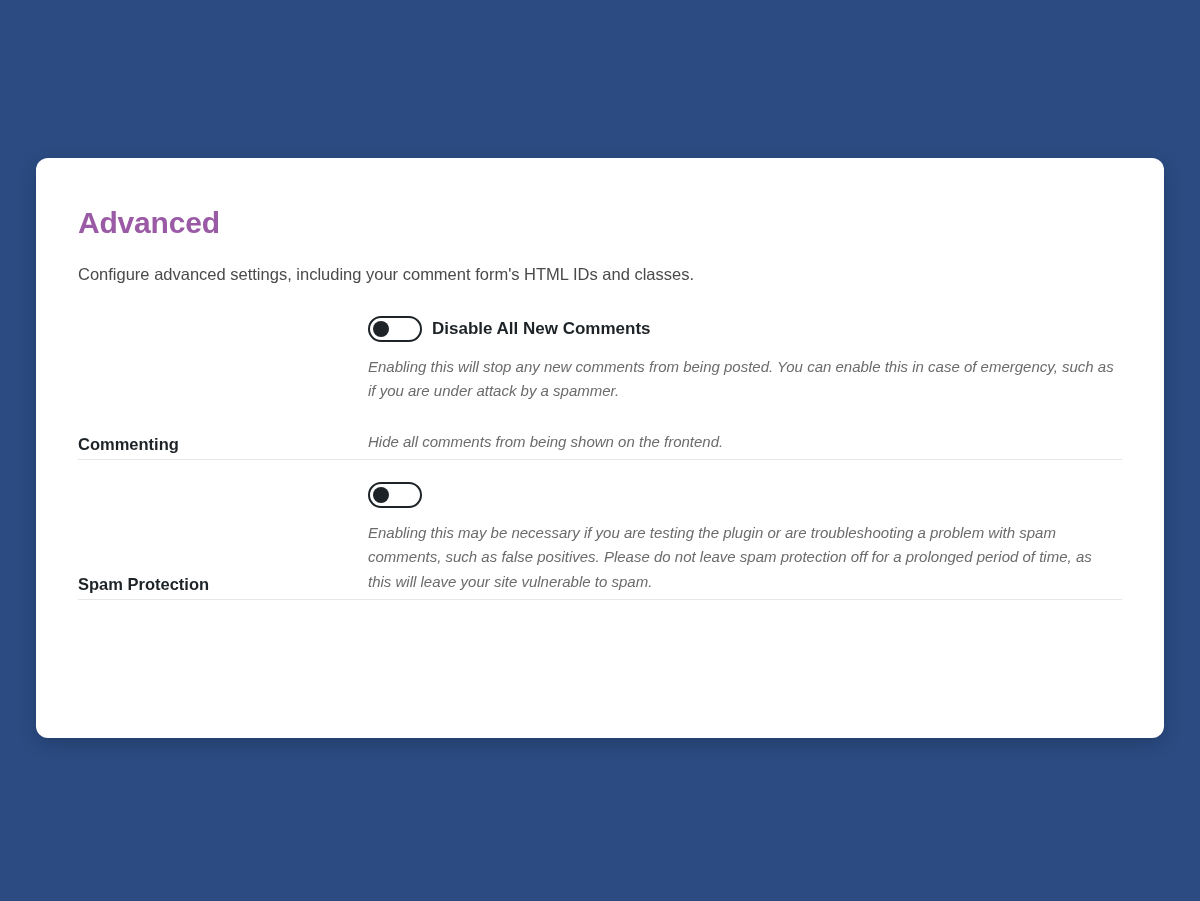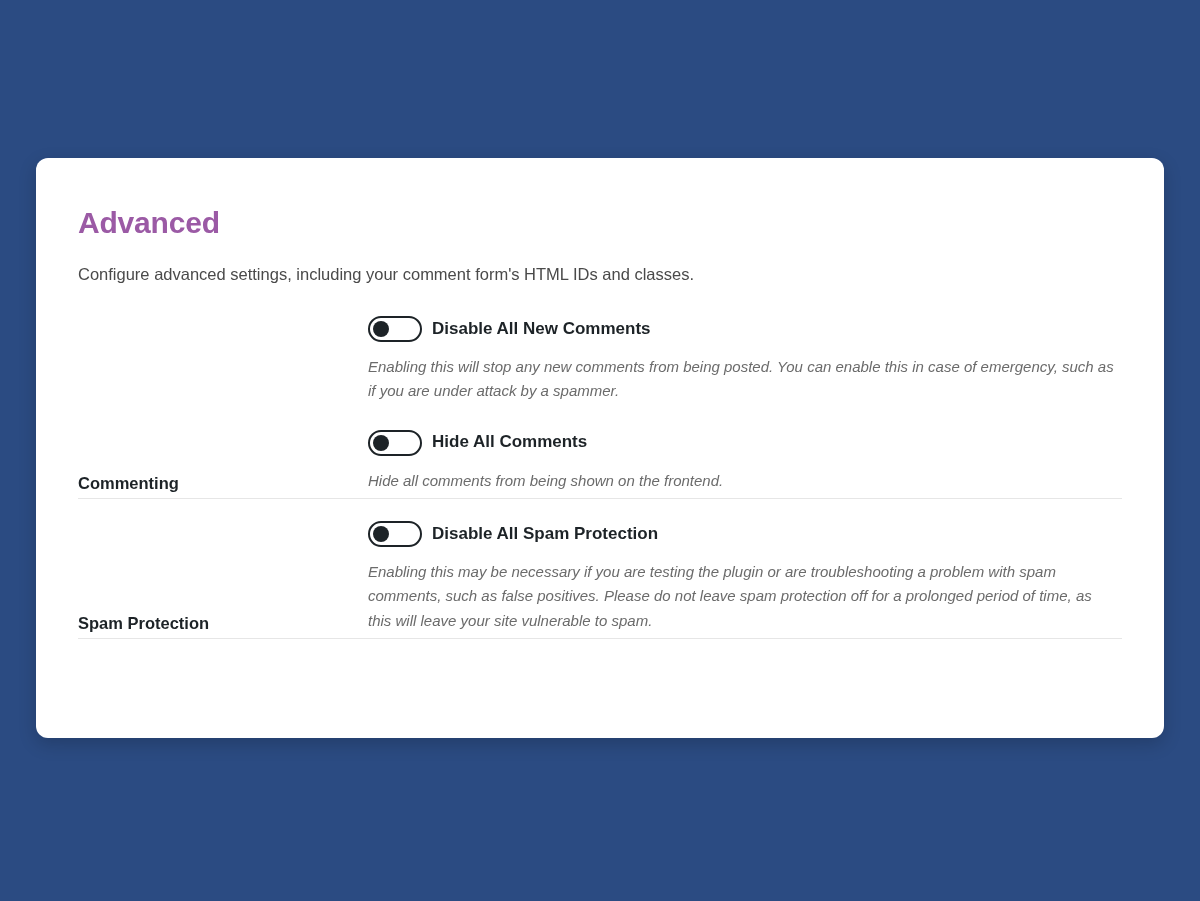--- a/index.html
+++ b/index.html
@@ -144,42 +144,35 @@
               <div class="toggle-line">
                 <div class="toggle">
                   <span class="knob"></span>
                 </div>
                 <div class="toggle-label">Disable All New Comments</div>
               </div>
               <div class="field-desc">Enabling this will stop any new comments from being posted. You can enable this in case of emergency, such as if you are under attack by a spammer.</div>
             </div>
 
             <div class="field-block">
-              <div class="toggle-line">
-                <div class="toggle">
-                  <span class="knob"></span>
-                </div>
-                <div class="toggle-label">Hide All Comments</div>
-              </div>
               <div class="field-desc">Hide all comments from being shown on the frontend.</div>
             </div>
 
           </div>
         </div>
 
         <div class="settings-row">
           <div class="row-label">Spam Protection</div>
           <div class="row-fields">
 
             <div class="field-block">
               <div class="toggle-line">
                 <div class="toggle">
                   <span class="knob"></span>
                 </div>
-                <div class="toggle-label">Disable All Spam Protection</div>
               </div>
               <div class="field-desc">Enabling this may be necessary if you are testing the plugin or are troubleshooting a problem with spam comments, such as false positives. Please do not leave spam protection off for a prolonged period of time, as this will leave your site vulnerable to spam.</div>
             </div>
 
           </div>
         </div>
 
         <div class="footer-divider"></div>
 
       </div>

